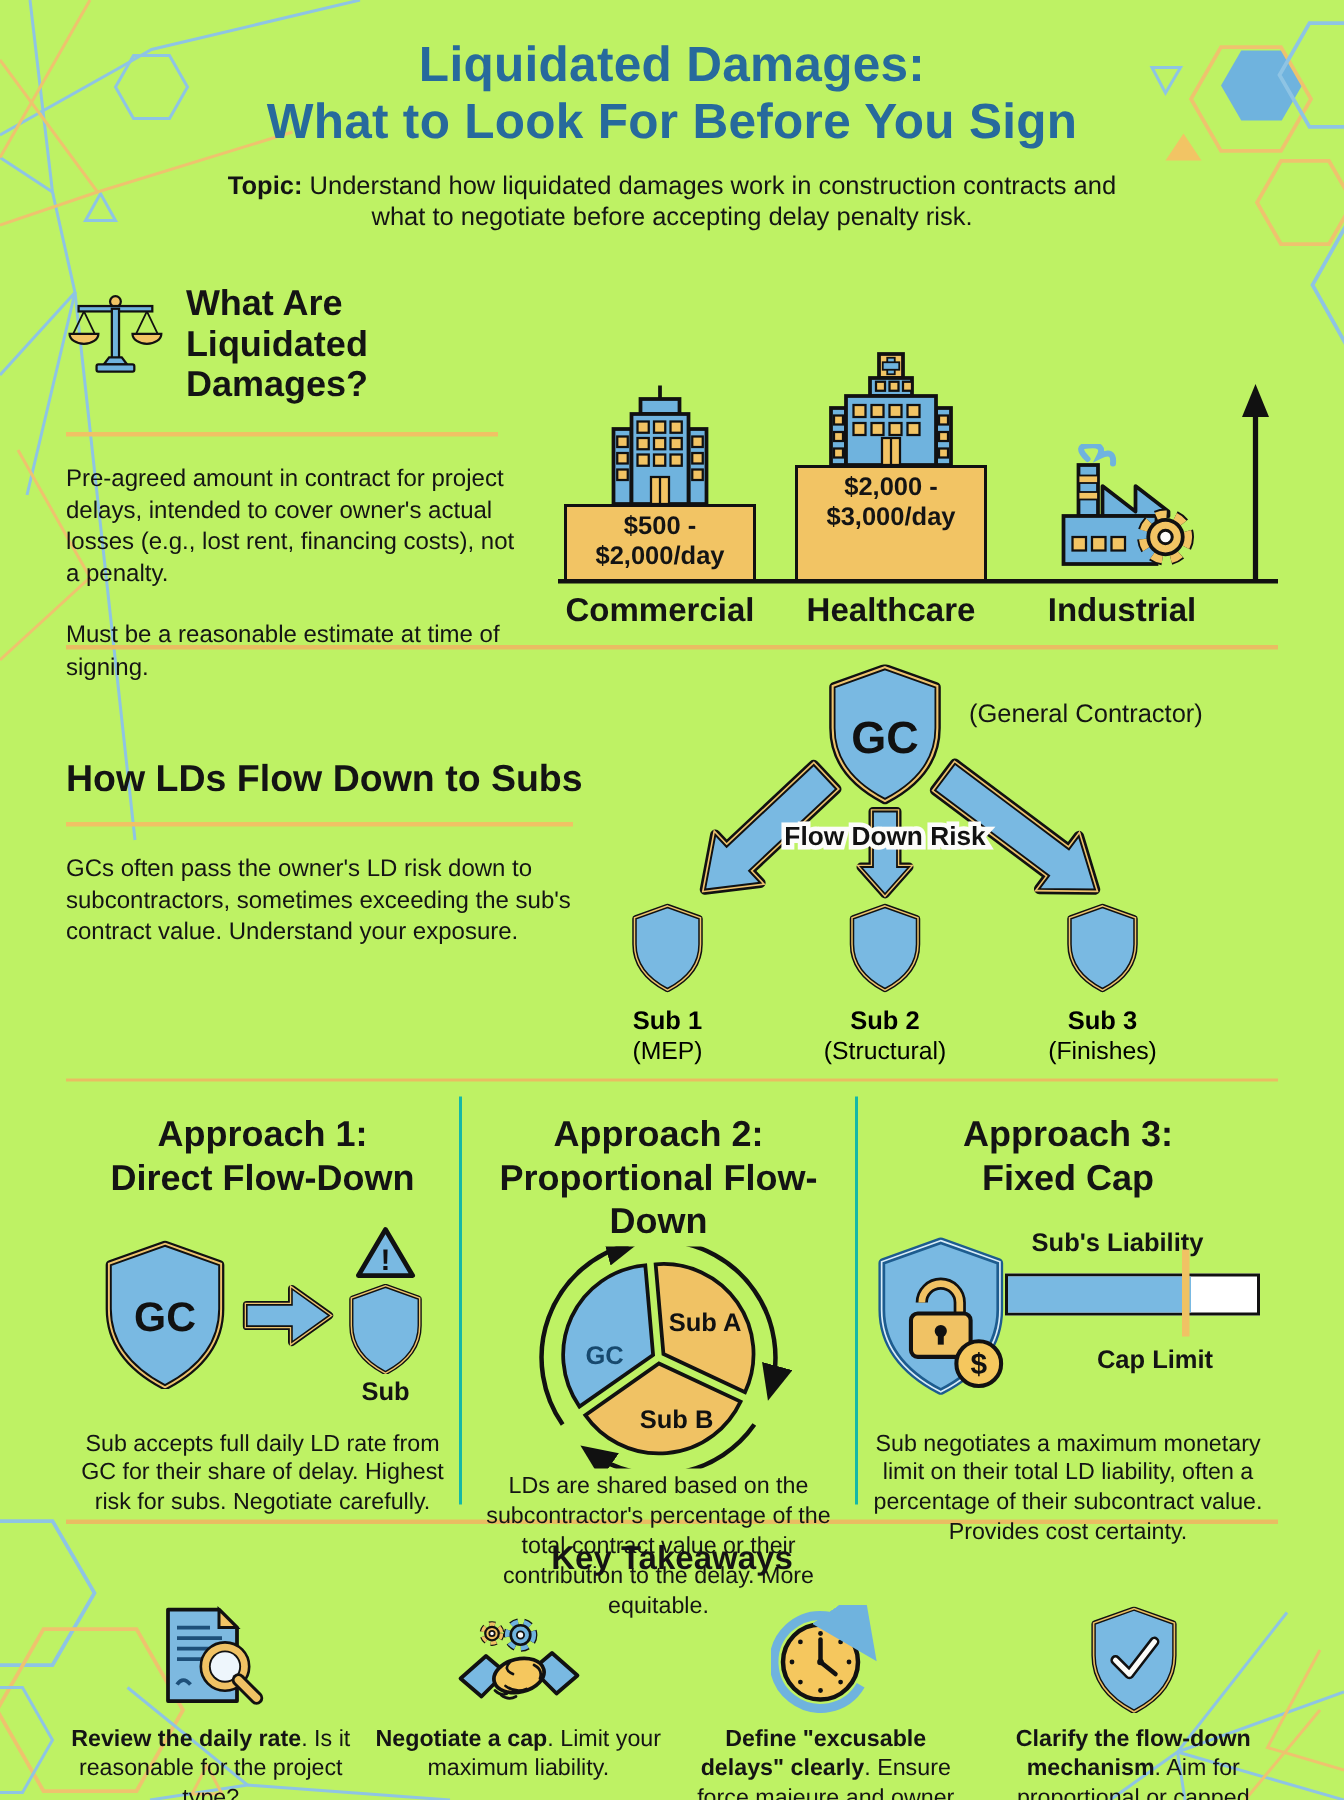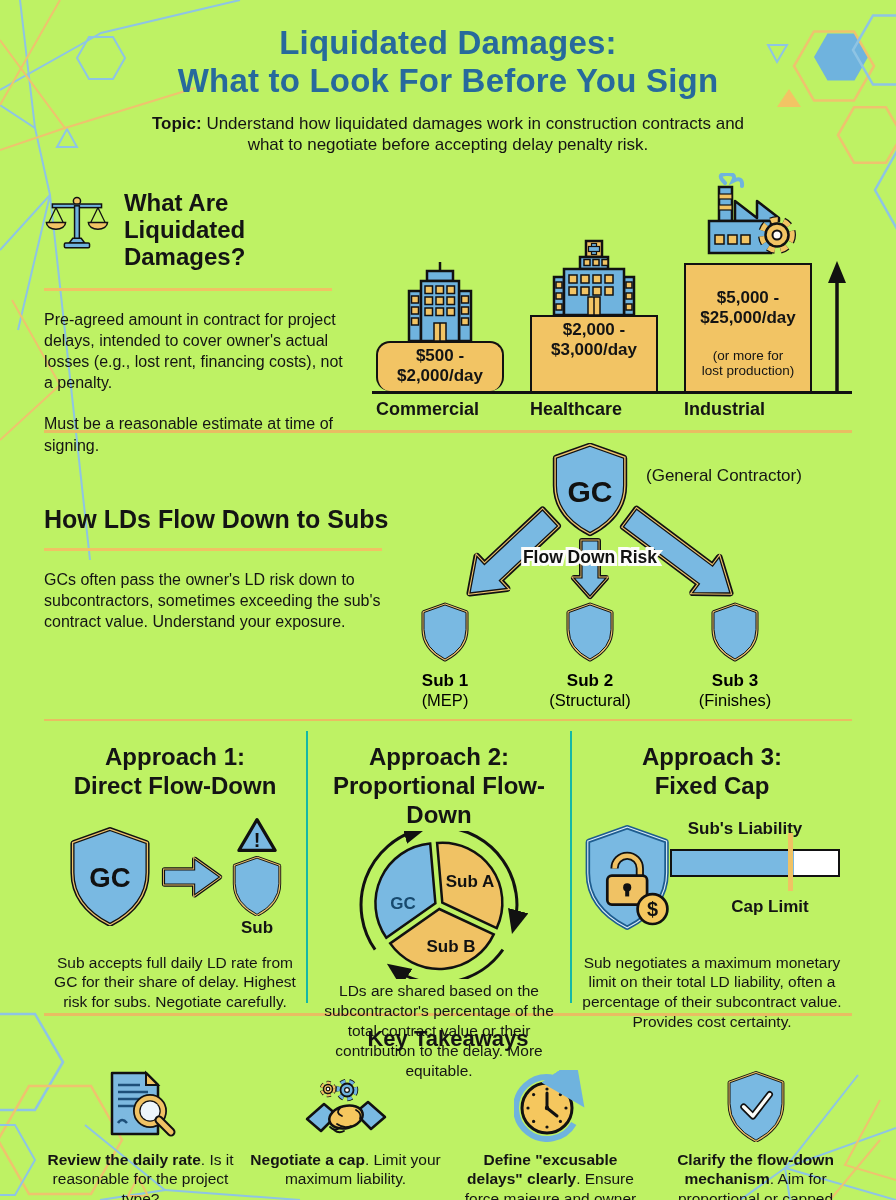--- a/index.html
+++ b/index.html
@@ -25,21 +25,21 @@
   .sec1-right{flex:1;display:flex;flex-direction:column;justify-content:flex-end;}
   .chart-row{display:flex;align-items:flex-end;gap:26px;border-bottom:3px solid #111;
              padding:0 40px 0 4px;position:relative;}
   .bar-group{display:flex;flex-direction:column;align-items:center;width:128px;}
   .bar{width:100%;background:#f2c464;border:2.5px solid #111;border-bottom:none;text-align:center;
        font-weight:bold;font-size:17px;line-height:1.18;padding-top:3px;box-sizing:border-box;
        white-space:pre-line;}
   .bar-note{font-weight:normal;font-size:13.5px;line-height:1.12;white-space:pre-line;}
   .up-arrow{position:absolute;right:2px;bottom:0;}
   .cat-row{display:flex;gap:26px;padding:5px 40px 0 4px;}
-  .cat{width:128px;font-weight:bold;font-size:18px;}
+  .cat{width:128px;text-align:center;font-weight:bold;font-size:22px;}
 
   .rule-y{height:2.5px;background:#e9bd62;margin:10px 0;}
 
   
   .sec2{display:flex;gap:4px;height:266px;}
   .sec2-left{width:352px;padding-top:62px;}
   .sec2-left h2{font-size:25px;margin:0;}
   .sec2-right{flex:1;}
 
   
@@ -184,21 +184,21 @@
                 <rect x="8.5" y="35" width="7" height="7"></rect>
                   <rect x="8.5" y="46" width="7" height="7"></rect>
                   <rect x="8.5" y="57" width="7" height="7"></rect>
                 <rect x="58.5" y="35" width="7" height="7"></rect>
                   <rect x="58.5" y="46" width="7" height="7"></rect>
                   <rect x="58.5" y="57" width="7" height="7"></rect>
                 <rect x="31" y="62" width="12" height="18"></rect>
               </g>
               <line x1="37" y1="62" x2="37" y2="80" stroke="#111" stroke-width="1.5"></line>
             </svg>
-            <div class="bar" style="height: 50px; border-radius: 14px;">$500 -
+            <div class="bar" style="height: 50px;">$500 -
 $2,000/day</div>
           </div>
           <div class="bar-group">
             <svg width="84" height="76" viewBox="0 0 84 76">
               <rect x="34" y="2" width="16" height="16" fill="#f2c464" stroke="#111" stroke-width="2.5"></rect>
               <rect x="39.5" y="4.5" width="5" height="11" fill="#6fb3de" stroke="#111" stroke-width="1.2"></rect>
               <rect x="36.5" y="7.5" width="11" height="5" fill="#6fb3de" stroke="#111" stroke-width="1.2"></rect>
               <rect x="28" y="18" width="28" height="12" fill="#6fb3de" stroke="#111" stroke-width="2.5"></rect>
               <rect x="2" y="38" width="10" height="38" fill="#6fb3de" stroke="#111" stroke-width="2.5"></rect>
               <rect x="72" y="38" width="10" height="38" fill="#6fb3de" stroke="#111" stroke-width="2.5"></rect>
@@ -241,26 +241,20 @@
                   <rect x="29" y="62" width="9" height="9"></rect>
                   <rect x="42" y="62" width="9" height="9"></rect>
               </g>
               <g>
                 <circle cx="78" cy="62" r="15" fill="none" stroke="#111" stroke-width="8" stroke-dasharray="7 5.8"></circle>
                 <circle cx="78" cy="62" r="15" fill="none" stroke="#f2c464" stroke-width="5.5" stroke-dasharray="7 5.8"></circle>
                 <circle cx="78" cy="62" r="11.5" fill="#f2c464" stroke="#111" stroke-width="2.5"></circle>
                 <circle cx="78" cy="62" r="4.5" fill="#fcfcfa" stroke="#111" stroke-width="2"></circle>
               </g>
             </svg>
-            <div class="bar" style="height: 128px;">
-              <div>$5,000 -
-$25,000/day</div>
-              <div class="bar-note">(or more for
-lost production)</div>
-            </div>
           </div>
           <svg class="up-arrow" width="26" height="132" viewBox="0 0 26 132">
             <line x1="13" y1="132" x2="13" y2="16" stroke="#111" stroke-width="3.5"></line>
             <polygon points="13,2 4,24 22,24" fill="#111"></polygon>
           </svg>
         </div>
         <div class="cat-row">
           <div class="cat">Commercial</div>
           <div class="cat">Healthcare</div>
           <div class="cat">Industrial</div>

